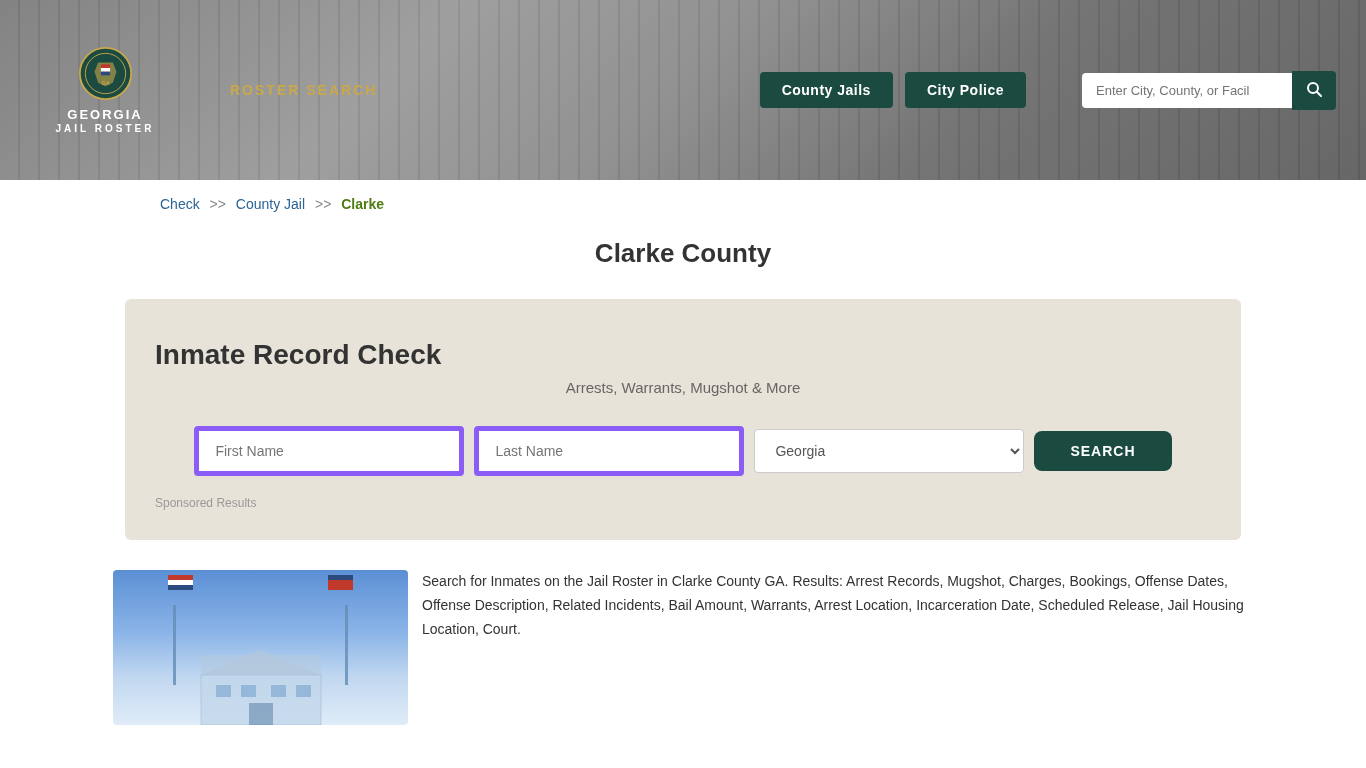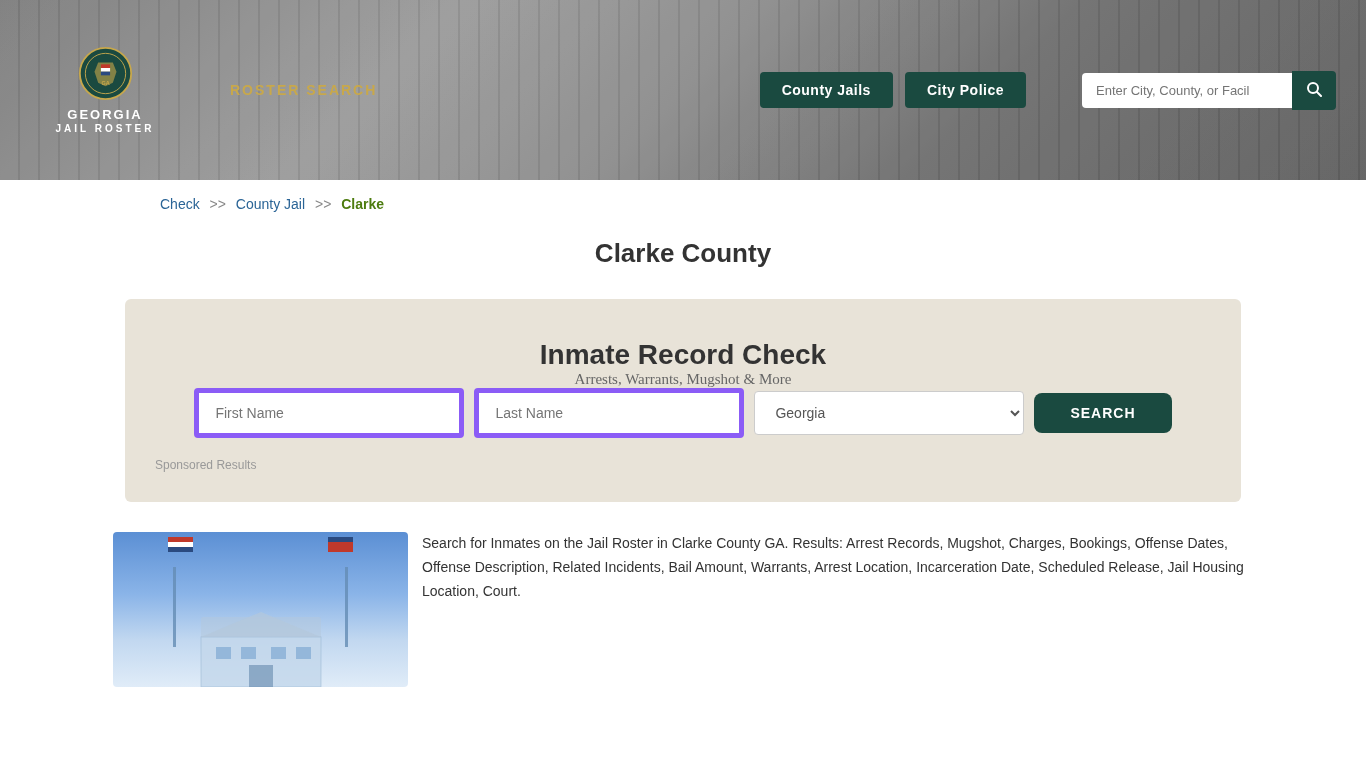--- a/index.html
+++ b/index.html
@@ -139,30 +139,30 @@
     }
 
     
     .record-check-box {
       margin: 0 125px 30px;
       background: #e8e3d8;
       border-radius: 6px;
       padding: 40px 30px 30px;
     }
     .record-check-title {
-      text-align: center;
       font-size: 28px;
       font-weight: 700;
       color: #333;
+      margin-bottom: 8px;
     }
     .record-check-subtitle {
       text-align: center;
       font-size: 15px;
       color: #666;
-      font-family: Liberation Serif, serif;
+      margin-bottom: 30px;
     }
     .record-form {
       display: flex;
       gap: 10px;
       align-items: center;
       justify-content: center;
     }
     .record-input {
       flex: 1;
       max-width: 270px;

